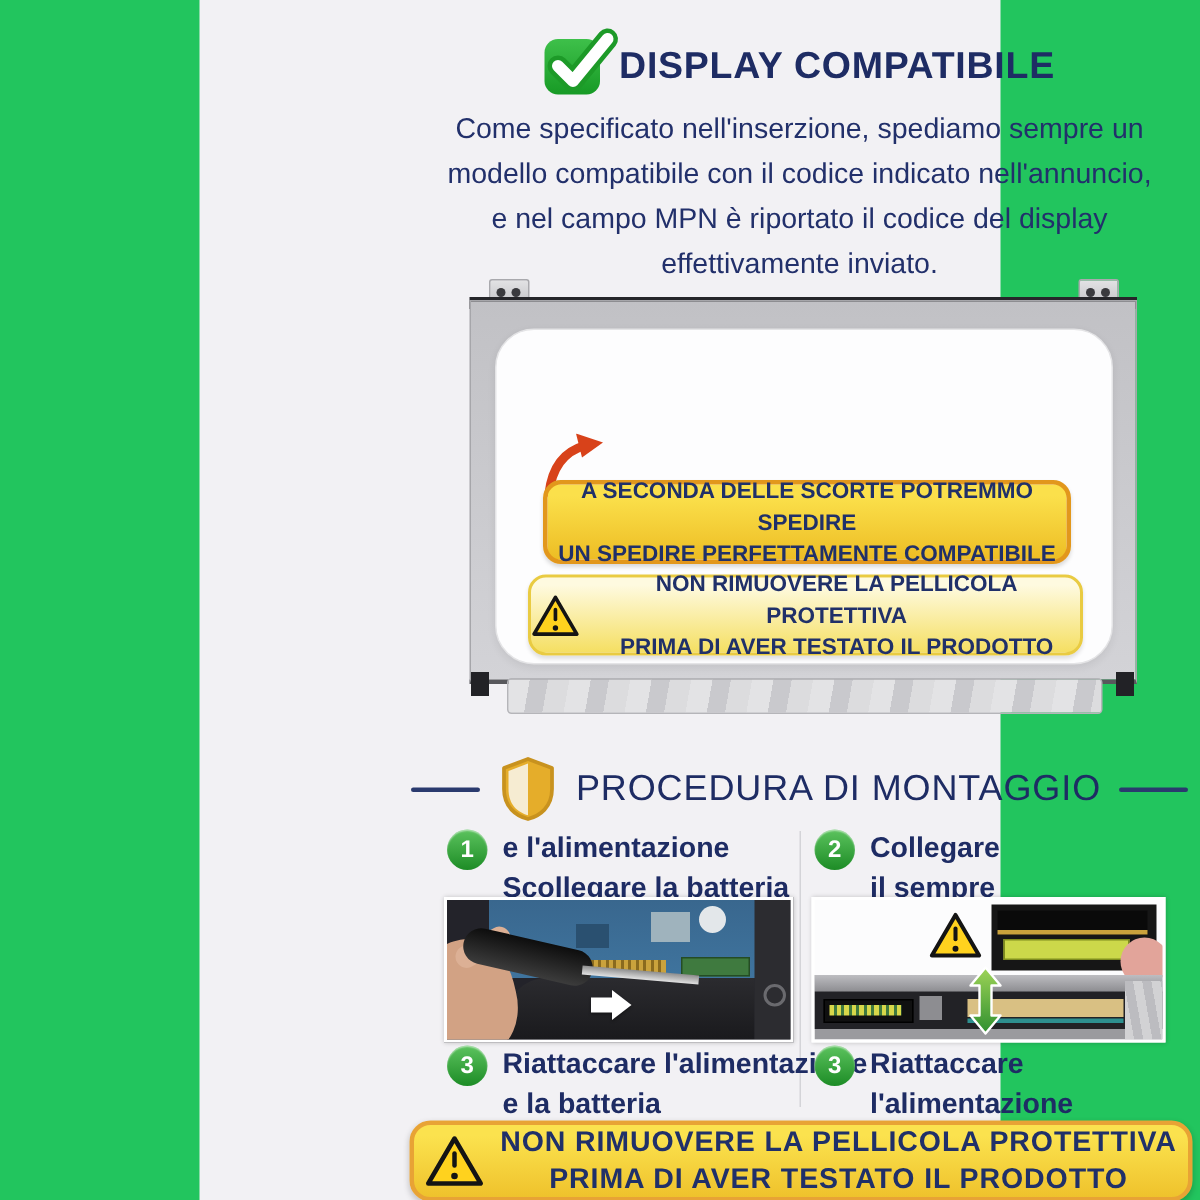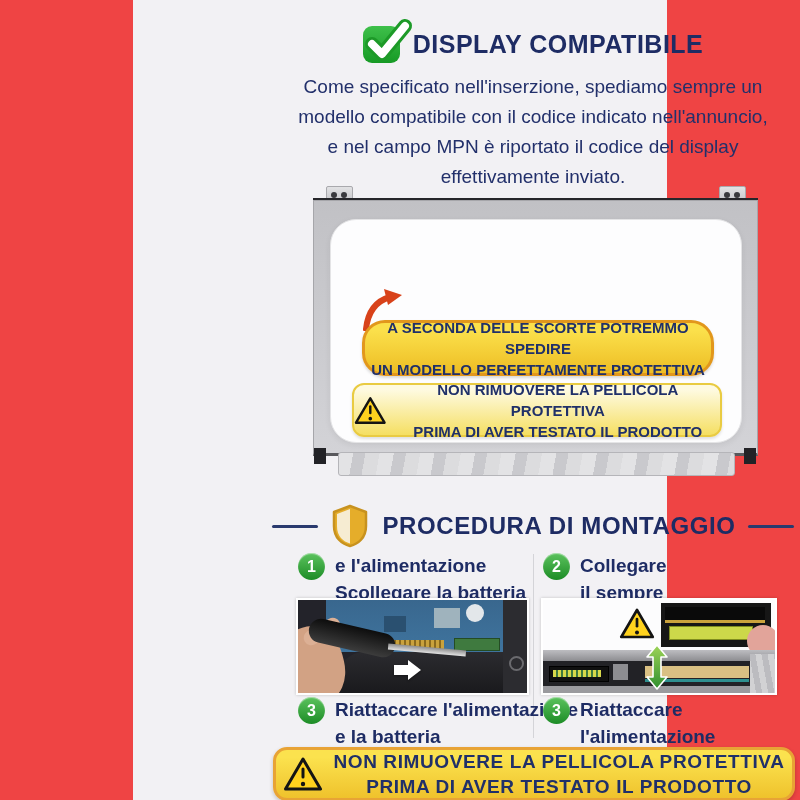--- a/index.html
+++ b/index.html
@@ -1,48 +1,48 @@
 <!DOCTYPE html>
 <html><head>
 <meta charset="utf-8">
 <style>
   html,body{margin:0;padding:0;}
   body{width:800px;height:800px;background:#ffffff;font-family:"Liberation Sans",sans-serif;}
-  .page{position:relative;width:800px;height:800px;background:#ef4444;overflow:hidden;}
+  .page{position:relative;width:800px;height:800px;background:#22c55e;overflow:hidden;}
   .content-col{position:absolute;left:133px;top:0;width:534px;height:800px;background:#f2f1f4;}
 
   
   .title-row{position:absolute;left:0;top:26px;width:800px;display:flex;justify-content:center;align-items:center;gap:13px;}
   .check-icon{position:relative;width:37px;height:37px;background:linear-gradient(180deg,#3ec04a,#179a25);border-radius:9px;flex:0 0 auto;}
   .check-icon svg{position:absolute;left:-3px;top:-10px;overflow:visible;}
   .page-title{margin:0;font-size:25px;font-weight:bold;color:#1e2c64;letter-spacing:.5px;}
 
   .paragraph{position:absolute;left:0;top:72px;width:800px;text-align:center;color:#22306b;font-size:19px;line-height:30px;}
 
   
   .panel{position:absolute;left:180px;top:186px;width:445px;height:292px;}
   .bracket{position:absolute;top:0;width:25px;height:17px;background:linear-gradient(180deg,#e2e2e4,#c2c2c6);border:1px solid #a9a9ad;border-radius:2px;}
   .bracket.b-left{left:13px;} .bracket.b-right{right:12px;}
   .bracket i{position:absolute;top:5px;width:6px;height:6px;border-radius:50%;background:#3a3a3e;}
   .bracket i.h1{left:4px;} .bracket i.h2{left:14px;}
   .panel-topstrip{position:absolute;left:0;top:12px;width:445px;height:8px;background:#26262a;}
   .panel-body{position:absolute;left:0;top:14px;width:443px;height:252px;background:linear-gradient(180deg,#c1c1c5,#d3d3d7);border:1px solid #a6a6aa;border-bottom:3px solid #58585c;}
   .panel-screen{position:absolute;left:16px;top:18px;width:410px;height:222px;background:#fdfdfe;border:1px solid #e4e4e6;border-radius:26px;box-shadow:0 2px 6px rgba(0,0,0,.07);}
   .red-arrow{position:absolute;left:46px;top:88px;}
-  .stock-banner{position:absolute;left:48px;top:119px;width:346px;height:50px;border:3px solid #e2971c;border-radius:23px;background:linear-gradient(180deg,#fbe04b 15%,#edbd24);display:flex;flex-direction:column;justify-content:center;text-align:center;color:#203069;font-weight:bold;font-size:15px;line-height:21px;box-shadow:0 2px 3px rgba(0,0,0,.15);}
+  .stock-banner{position:absolute;left:48px;top:119px;width:346px;height:50px;border:3px solid #e2971c;border-radius:12px;background:linear-gradient(180deg,#fbe04b 15%,#edbd24);display:flex;flex-direction:column;justify-content:center;text-align:center;color:#203069;font-weight:bold;font-size:15px;line-height:21px;box-shadow:0 2px 3px rgba(0,0,0,.15);}
   .film-banner{position:absolute;left:38px;top:182px;width:366px;height:50px;border:2px solid #e9cb42;border-radius:12px;background:linear-gradient(180deg,#fefae0 10%,#f5df62);display:flex;align-items:center;justify-content:center;gap:9px;color:#203069;font-weight:bold;font-size:15px;line-height:21px;box-shadow:0 2px 3px rgba(0,0,0,.12);}
   .film-banner .txt{text-align:center;}
   .nub{position:absolute;width:12px;height:16px;background:#222226;top:262px;}
   .nub.n-left{left:1px;} .nub.n-right{right:2px;}
   .foil{position:absolute;left:25px;top:266px;width:395px;height:22px;border-radius:3px;background:repeating-linear-gradient(100deg,#e3e3e5 0 14px,#c9c9cd 14px 26px,#dcdcde 26px 40px);border:1px solid #b5b5b9;}
 
   
   .proc-head{position:absolute;left:0;top:504px;width:800px;display:flex;align-items:center;justify-content:center;gap:12px;}
   .hline{width:46px;height:3px;background:#2a3a6e;border-radius:2px;}
-  .proc-title{margin:0;font-size:24px;font-weight:bold;color:#1e2c64;letter-spacing:.6px;}
+  .proc-title{margin:0;font-size:24px;font-weight:normal;color:#1e2c64;letter-spacing:.6px;}
 
   
   .step{position:absolute;display:flex;gap:10px;align-items:flex-start;}
   .step-num{width:27px;height:27px;border-radius:50%;background:linear-gradient(180deg,#5cc35e,#1d8c26);color:#fff;font-weight:bold;font-size:16px;display:flex;align-items:center;justify-content:center;flex:0 0 auto;margin-top:1px;box-shadow:inset 0 1px 1px rgba(255,255,255,.5);}
   .step-txt{color:#1e2c64;font-weight:bold;font-size:19px;line-height:27px;}
   .step.s1{left:165px;top:552px;} .step.s2{left:410px;top:552px;}
   .step.s3a{left:165px;top:696px;} .step.s3b{left:410px;top:696px;}
   .v-divider{position:absolute;left:400px;top:554px;width:1px;height:184px;background:#d4d4d8;}
 
   
@@ -137,21 +137,21 @@
       <div class="panel-body">
         <div class="panel-screen"></div>
         <span class="red-arrow">
           <svg width="44" height="42" viewBox="0 0 44 42">
             <path d="M6 40 C8 22 16 12 30 8" fill="none" stroke="#d8421a" stroke-width="6" stroke-linecap="round"></path>
             <path d="M24 0 L42 6 L28 16 Z" fill="#d8421a"></path>
           </svg>
         </span>
         <div class="stock-banner">
           <div>A SECONDA DELLE SCORTE POTREMMO SPEDIRE</div>
-          <div>UN MODELLO PERFETTAMENTE PROTETTIVA</div>
+          <div>UN SPEDIRE PERFETTAMENTE COMPATIBILE</div>
         </div>
         <div class="film-banner">
           <svg width="34" height="31" viewBox="0 0 40 36">
               <use href="#warn-tri"></use>
             </svg>
           <div class="txt">
             <div>NON RIMUOVERE LA PELLICOLA PROTETTIVA</div>
             <div>PRIMA DI AVER TESTATO IL PRODOTTO</div>
           </div>
         </div>

